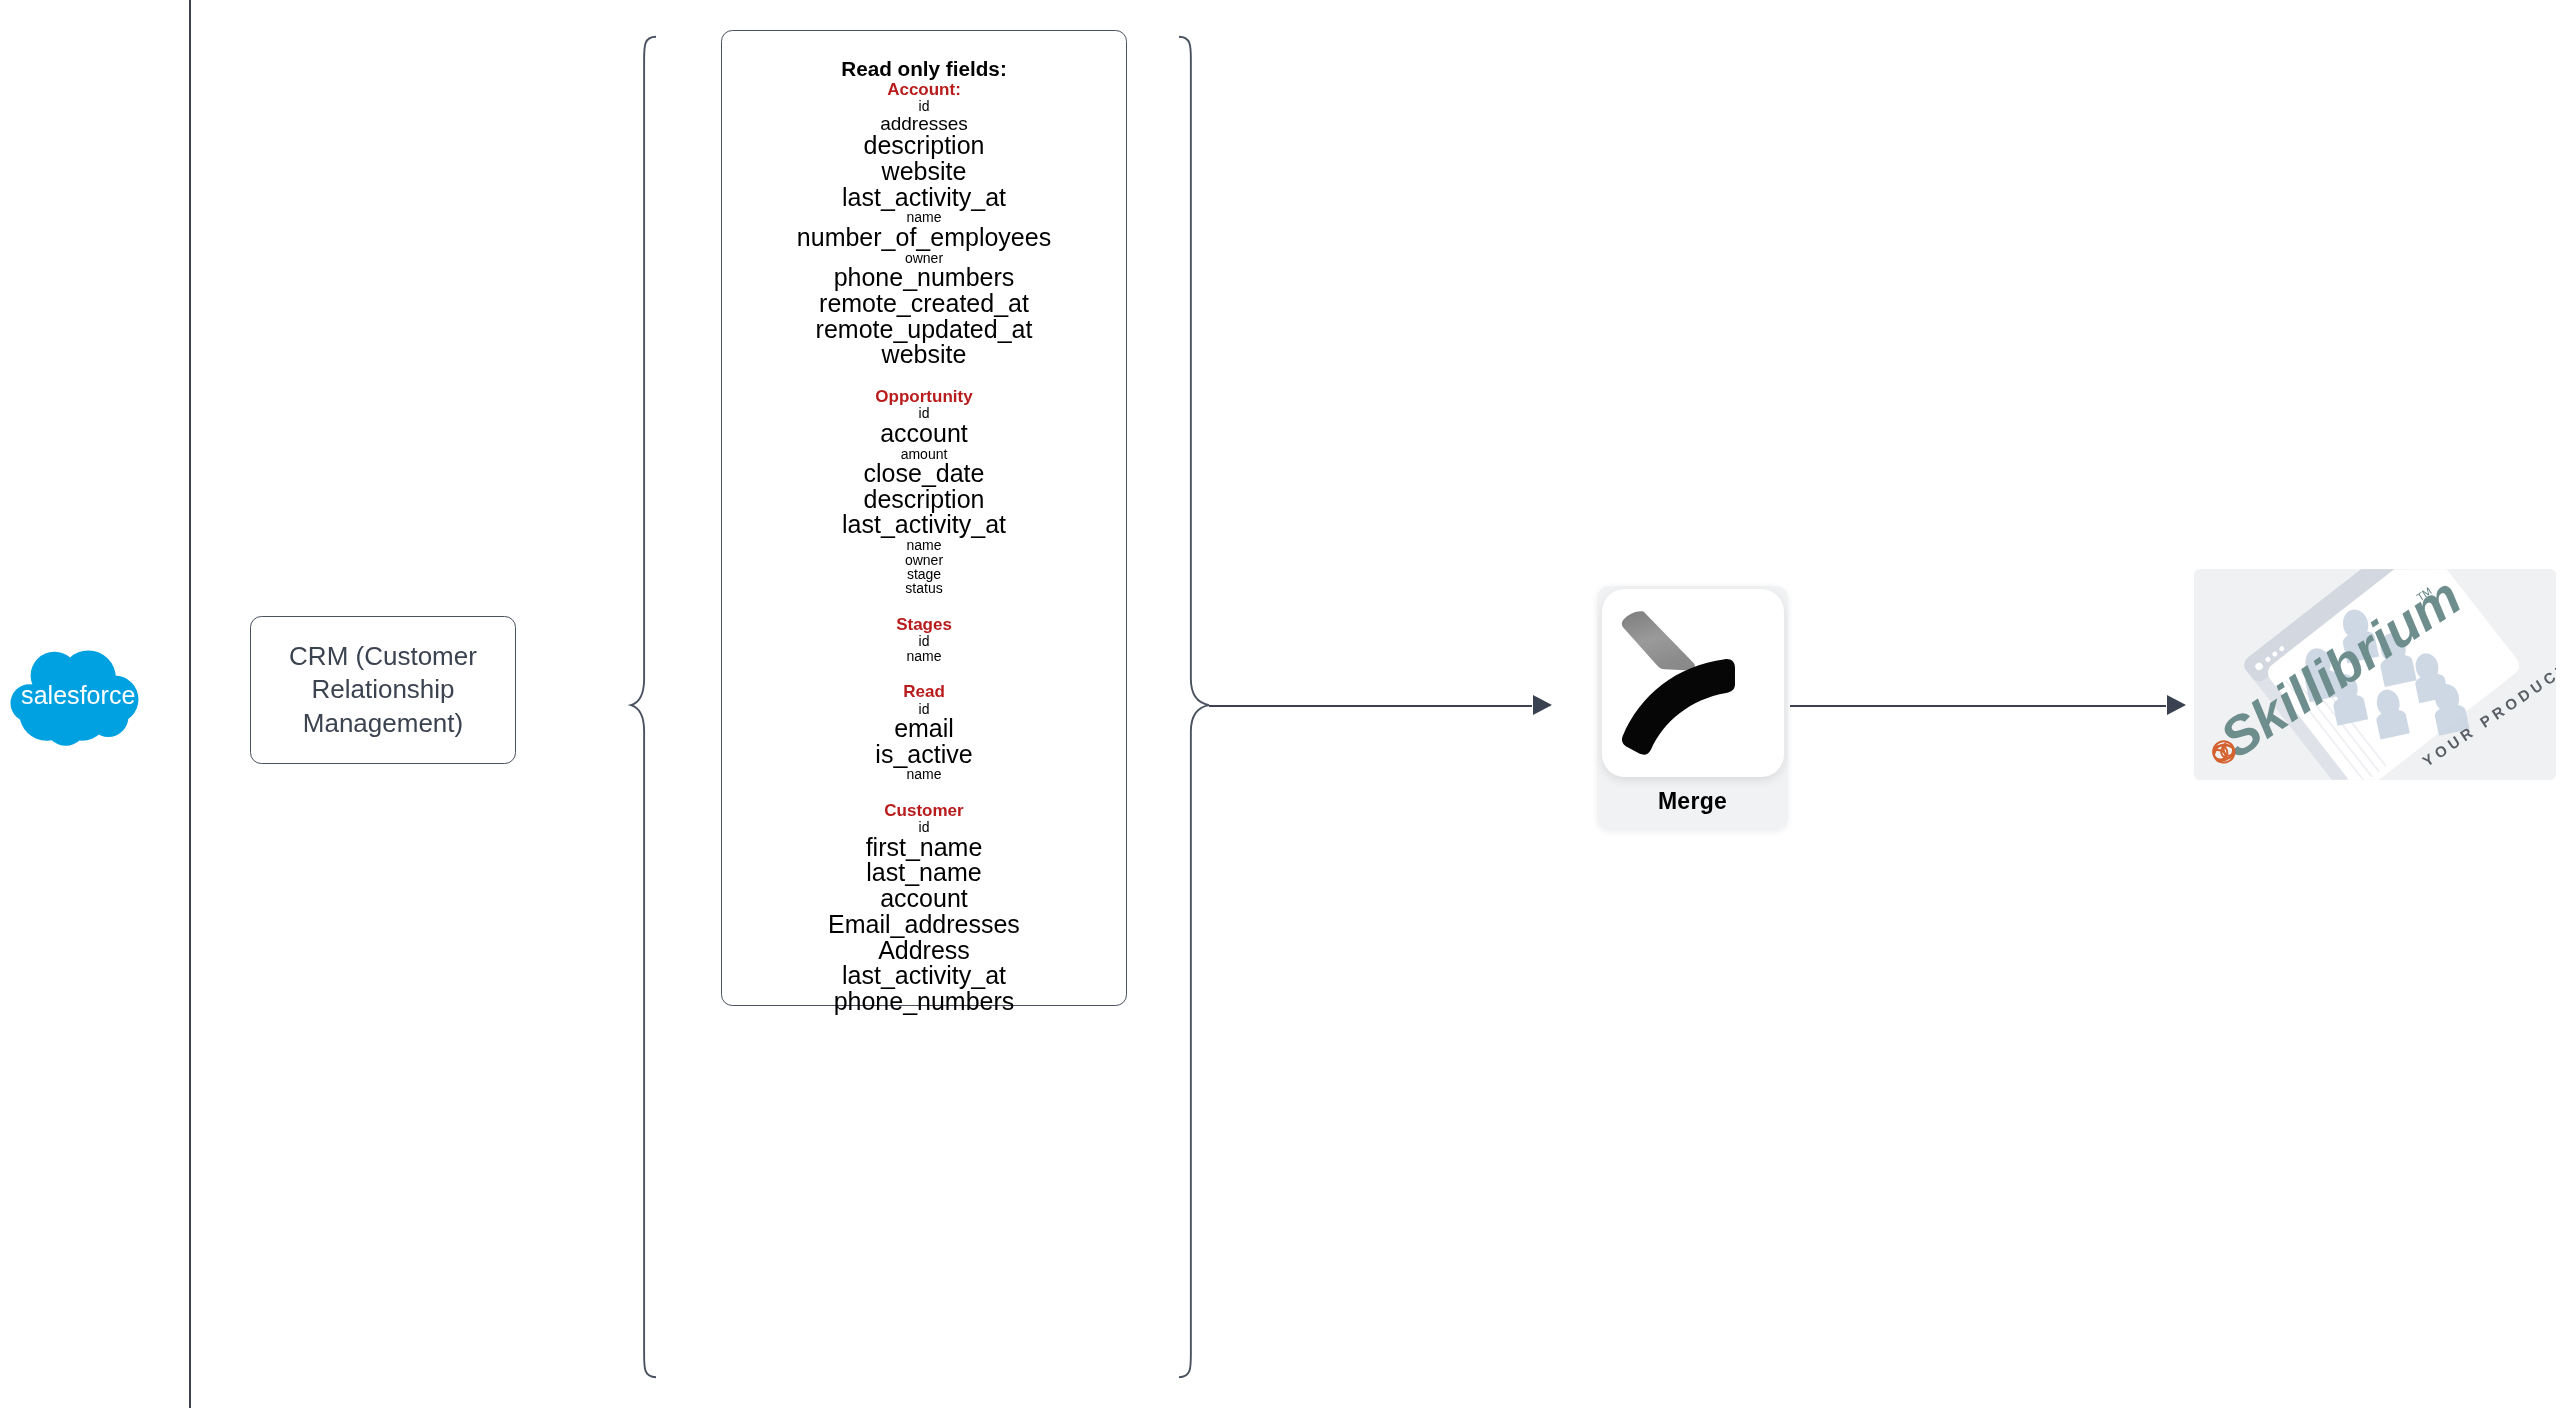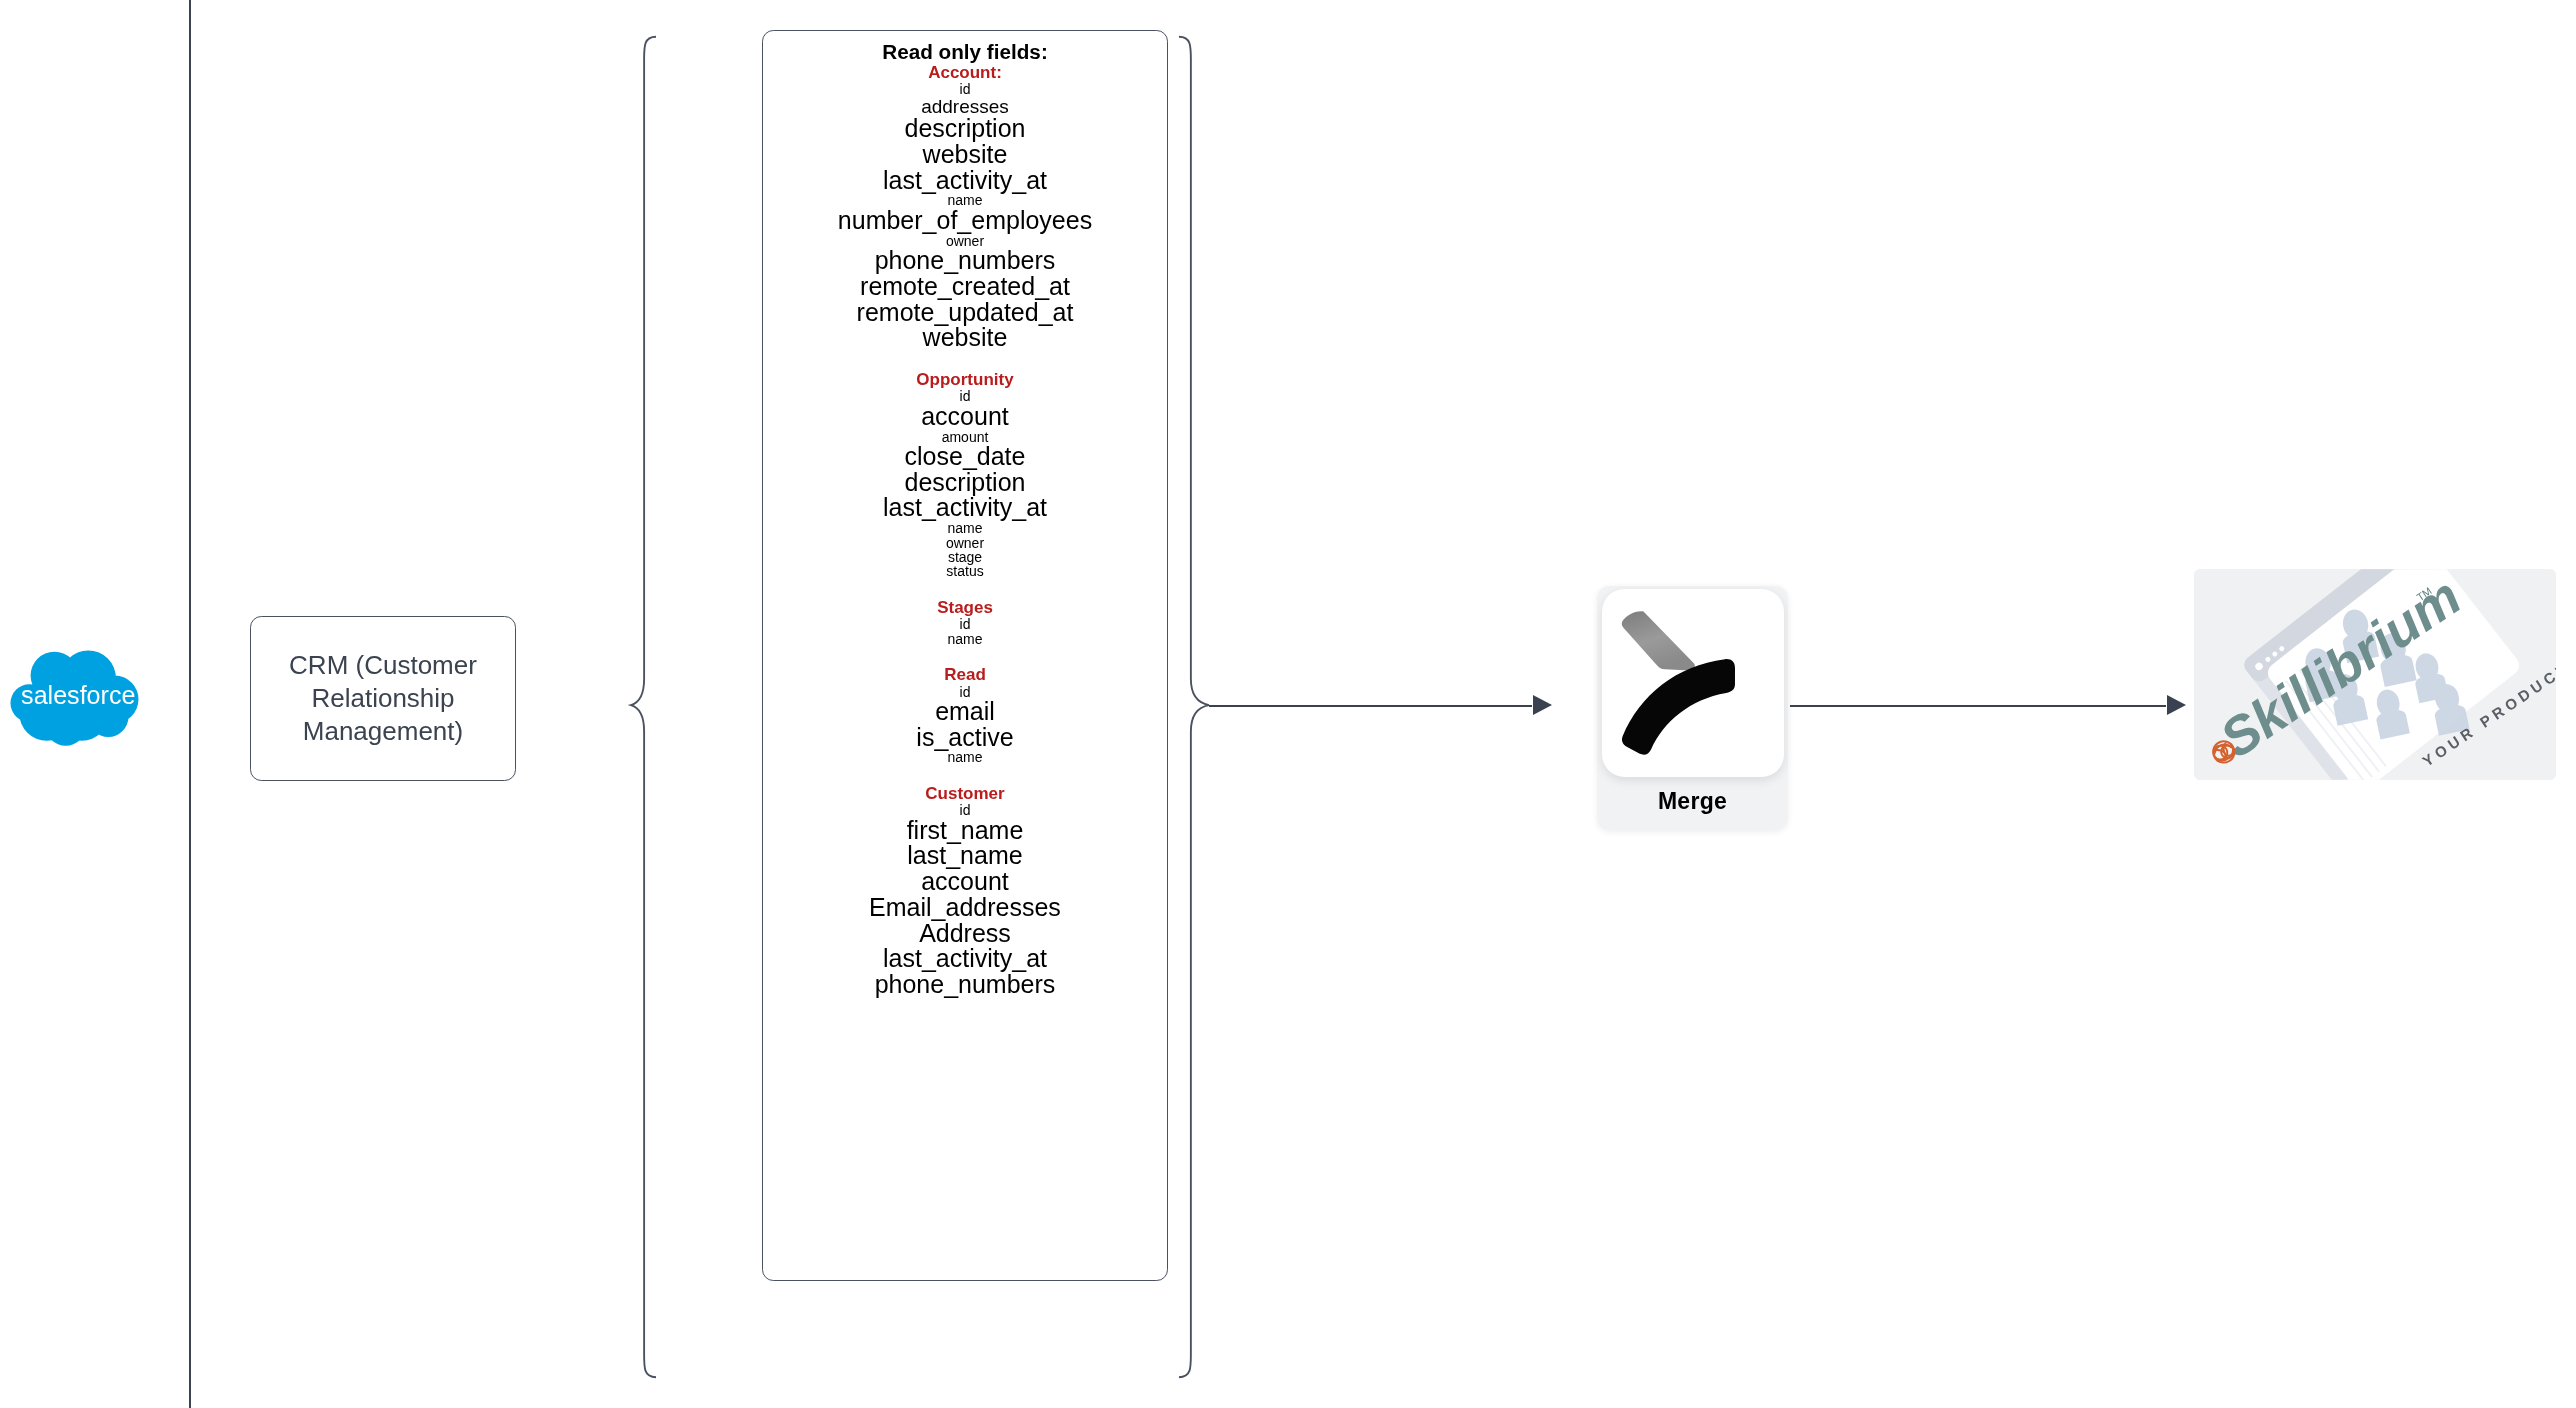--- a/index.html
+++ b/index.html
@@ -18,43 +18,42 @@
   }
 
   
   .salesforce-logo {
     position: absolute; left: 7.5px; top: 649px; width: 138px; height: 107px;
   }
 
   
   .crm-box {
     position: absolute; left: 250px; top: 616px;
-    width: 266px; height: 165px;
+    width: 266px; height: 148px;
     border: 1.9px solid #4a5260; border-radius: 11.3px;
     background: #ffffff;
     display: flex; align-items: center; justify-content: center;
   }
   .crm-box-label {
     font-size: 26px; line-height: 1.28; color: #3b4350;
     text-align: center; width: 188px;
   }
 
   
   .brace { position: absolute; }
   .brace svg { display:block; }
 
   
   .fields-panel {
     position: absolute; left: 721px; top: 30px;
-    width: 406px; height: 1251px;
+    width: 406px; height: 976px;
     border: 1.9px solid #4a5260; border-radius: 11.3px;
     background: #ffffff;
     text-align: center;
-    padding-top: 9px;
-    margin-left: 41px;
+    padding-top: 26px;
   }
   .fields-inner { width: 100%; }
   .f-title  { font-size: 20.7px; font-weight: bold; color:#000; line-height: 1.12; }
   .f-head   { font-size: 17px; font-weight: bold; color:#b91c1c; line-height: 1.12; }
   .f-item   { font-size: 19px; color:#000; line-height: 1.03; }
   .f-item.sm{ font-size: 14px; }
   .f-item.lg{ font-size: 25px; }
   .f-gap    { height: 19.4px; }
 
   

